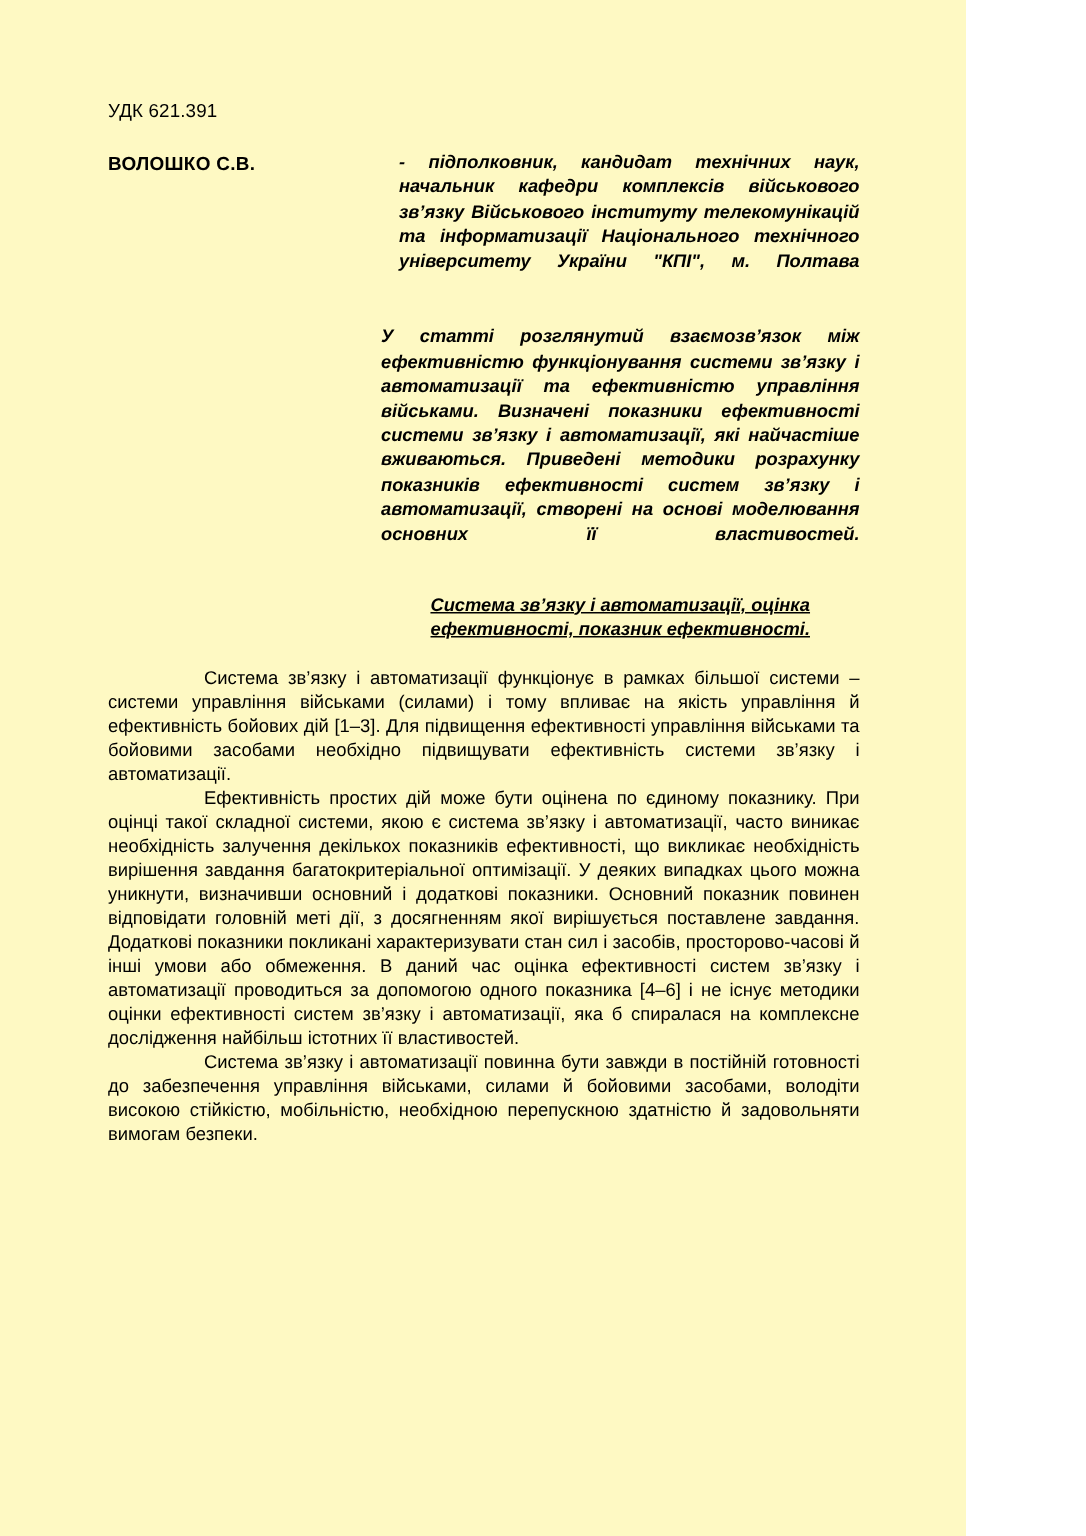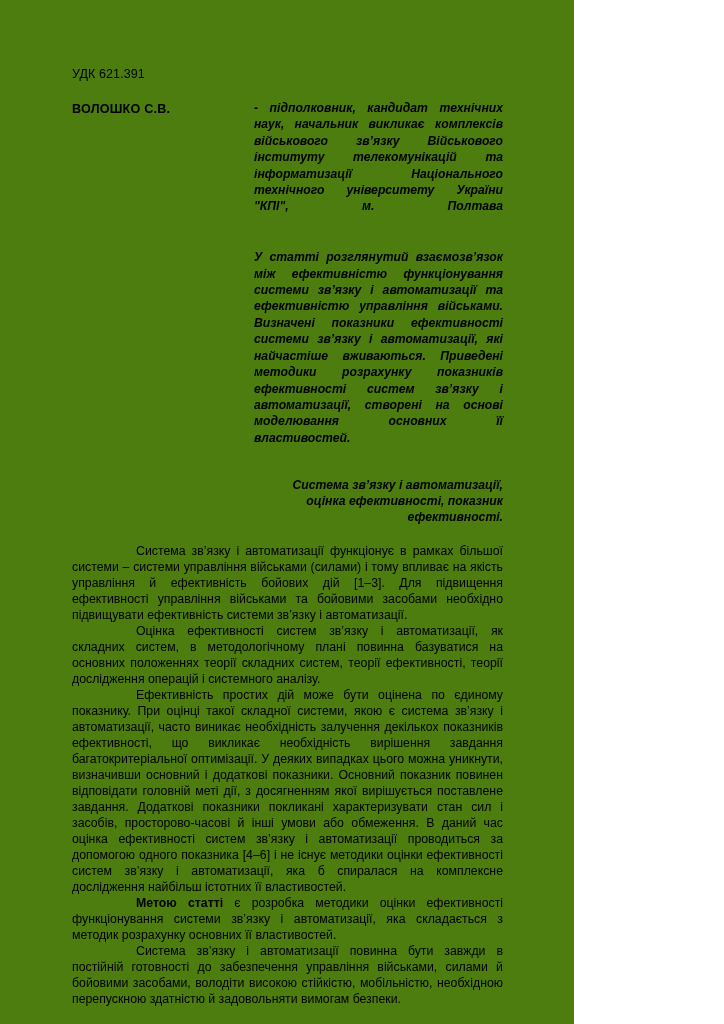--- a/index.html
+++ b/index.html
@@ -12,41 +12,42 @@
     width: 724px;
     height: 1024px;
     overflow: hidden;
     font-family: "Liberation Sans", sans-serif;
     color: #000000;
     -webkit-font-smoothing: antialiased;
   }
 
   .page {
     position: relative;
-    width: 574px;
+    width: 644px;
     height: 1024px;
-    background: #4d7c0f;
+    background: #fef9c3;
     box-sizing: border-box;
     padding: 66px 71px 0 72px;
   }
 
   
   .udk {
     font-size: 12.5px;
     line-height: 16px;
     letter-spacing: 0.1px;
     margin: 0 0 18px 0;
     white-space: nowrap;
   }
 
   
   .author-row {
     display: flex;
     align-items: flex-start;
     margin: 0 0 0 0;
+    gap: 12px;
   }
   .author-name {
     flex: 0 0 182px;
     font-size: 12.6px;
     font-weight: bold;
     line-height: 16px;
     letter-spacing: 0.2px;
     padding-top: 1px;
   }
   .author-affil {
@@ -96,21 +97,22 @@
     content: "";
     display: inline-block;
     width: 100%;
   }
   .keywords {
     margin-top: 14px;
     font-size: 12.2px;
     font-style: italic;
     font-weight: bold;
     line-height: 16.4px;
-    text-align: right;
+    text-align: center;
+    text-decoration: underline;
   }
 
   
   .body-text {
     margin-top: 17px;
   }
   .body-text p {
     margin: 0;
     font-size: 12.3px;
     line-height: 16px;
@@ -124,36 +126,34 @@
 </style>
 </head>
 <body>
 
 <div class="page">
 
   <div class="udk">УДК 621.391</div>
 
   <div class="author-row">
     <div class="author-name">ВОЛОШКО С.В.</div>
-    <div class="author-affil">- підполковник, кандидат технічних наук, начальник викликає комплексів військового зв’язку Військового інституту телекомунікацій та інформатизації Національного технічного університету України "КПІ", м. Полтава</div>
+    <div class="author-affil">- підполковник, кандидат технічних наук, начальник кафедри комплексів військового зв’язку Військового інституту телекомунікацій та інформатизації Національного технічного університету України "КПІ", м. Полтава</div>
   </div>
 
   <div class="title-block">
   </div>
 
   <div class="abstract-row">
     <div class="abstract-spacer"></div>
     <div class="abstract-body">
       <div class="abstract-text">У статті розглянутий взаємозв’язок між ефективністю функціонування системи зв’язку і автоматизації та ефективністю управління військами. Визначені показники ефективності системи зв’язку і автоматизації, які найчастіше вживаються. Приведені методики розрахунку показників ефективності систем зв’язку і автоматизації, створені на основі моделювання основних її властивостей.</div>
       <div class="keywords">Система зв’язку і автоматизації, оцінка ефективності, показник ефективності.</div>
     </div>
   </div>
 
   <div class="body-text">
     <p>Система зв’язку і автоматизації функціонує в рамках більшої системи – системи управління військами (силами) і тому впливає на якість управління й ефективність бойових дій [1–3]. Для підвищення ефективності управління військами та бойовими засобами необхідно підвищувати ефективність системи зв’язку і автоматизації.</p>
-    <p>Оцінка ефективності систем зв’язку і автоматизації, як складних систем, в методологічному плані повинна базуватися на основних положеннях теорії складних систем, теорії ефективності, теорії дослідження операцій і системного аналізу.</p>
     <p>Ефективність простих дій може бути оцінена по єдиному показнику. При оцінці такої складної системи, якою є система зв’язку і автоматизації, часто виникає необхідність залучення декількох показників ефективності, що викликає необхідність вирішення завдання багатокритеріальної оптимізації. У деяких випадках цього можна уникнути, визначивши основний і додаткові показники. Основний показник повинен відповідати головній меті дії, з досягненням якої вирішується поставлене завдання. Додаткові показники покликані характеризувати стан сил і засобів, просторово-часові й інші умови або обмеження. В даний час оцінка ефективності систем зв’язку і автоматизації проводиться за допомогою одного показника [4–6] і не існує методики оцінки ефективності систем зв’язку і автоматизації, яка б спиралася на комплексне дослідження найбільш істотних її властивостей.</p>
-    <p><b>Метою статті</b><span> є розробка методики оцінки ефективності функціонування системи зв’язку і автоматизації, яка складається з методик розрахунку основних її властивостей.</span></p>
     <p>Система зв’язку і автоматизації повинна бути завжди в постійній готовності до забезпечення управління військами, силами й бойовими засобами, володіти високою стійкістю, мобільністю, необхідною перепускною здатністю й задовольняти вимогам безпеки.</p>
 
   </div>
 
 </div>
 
 </body></html>

